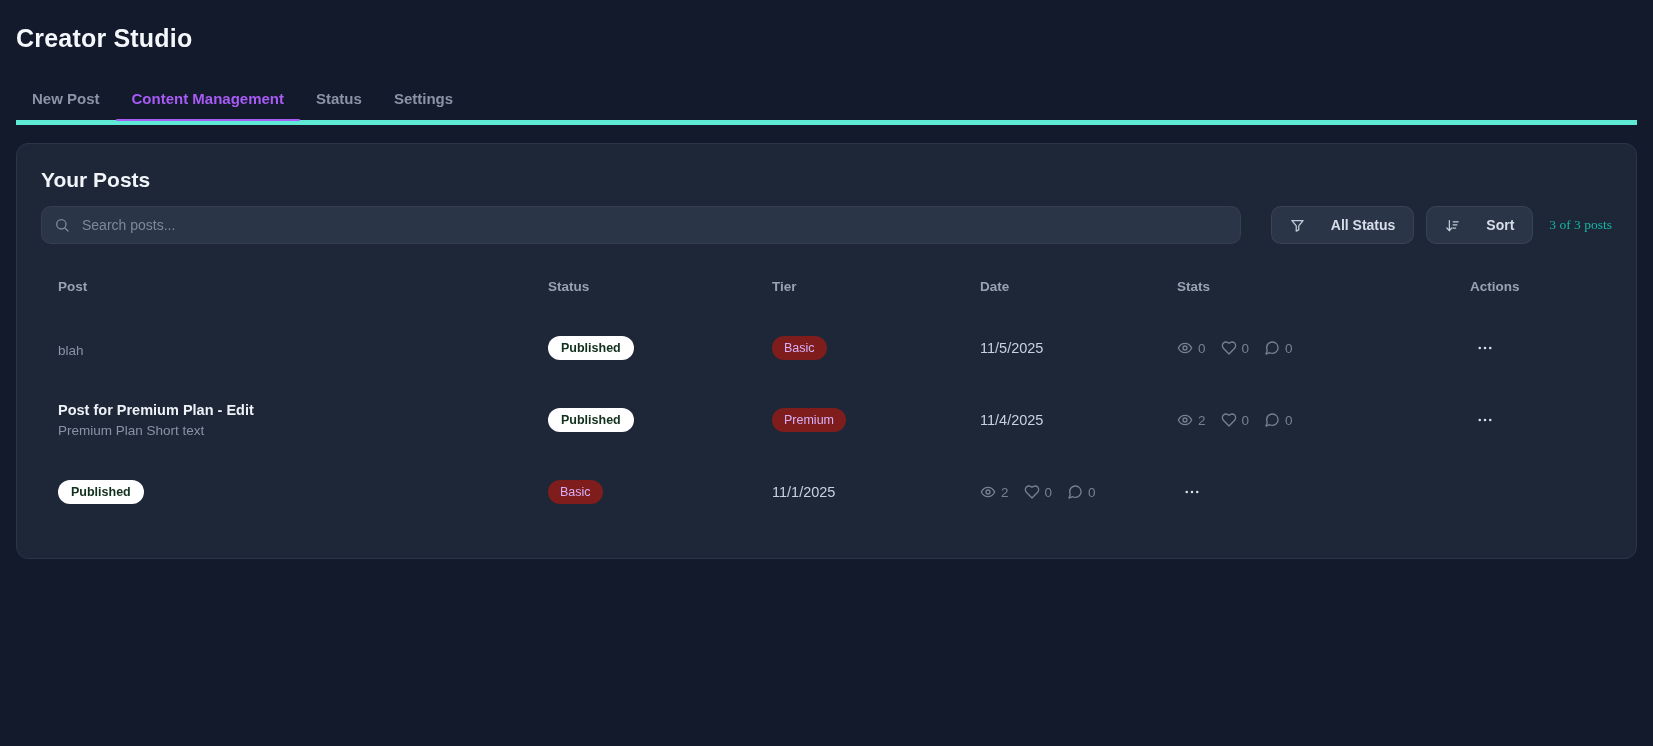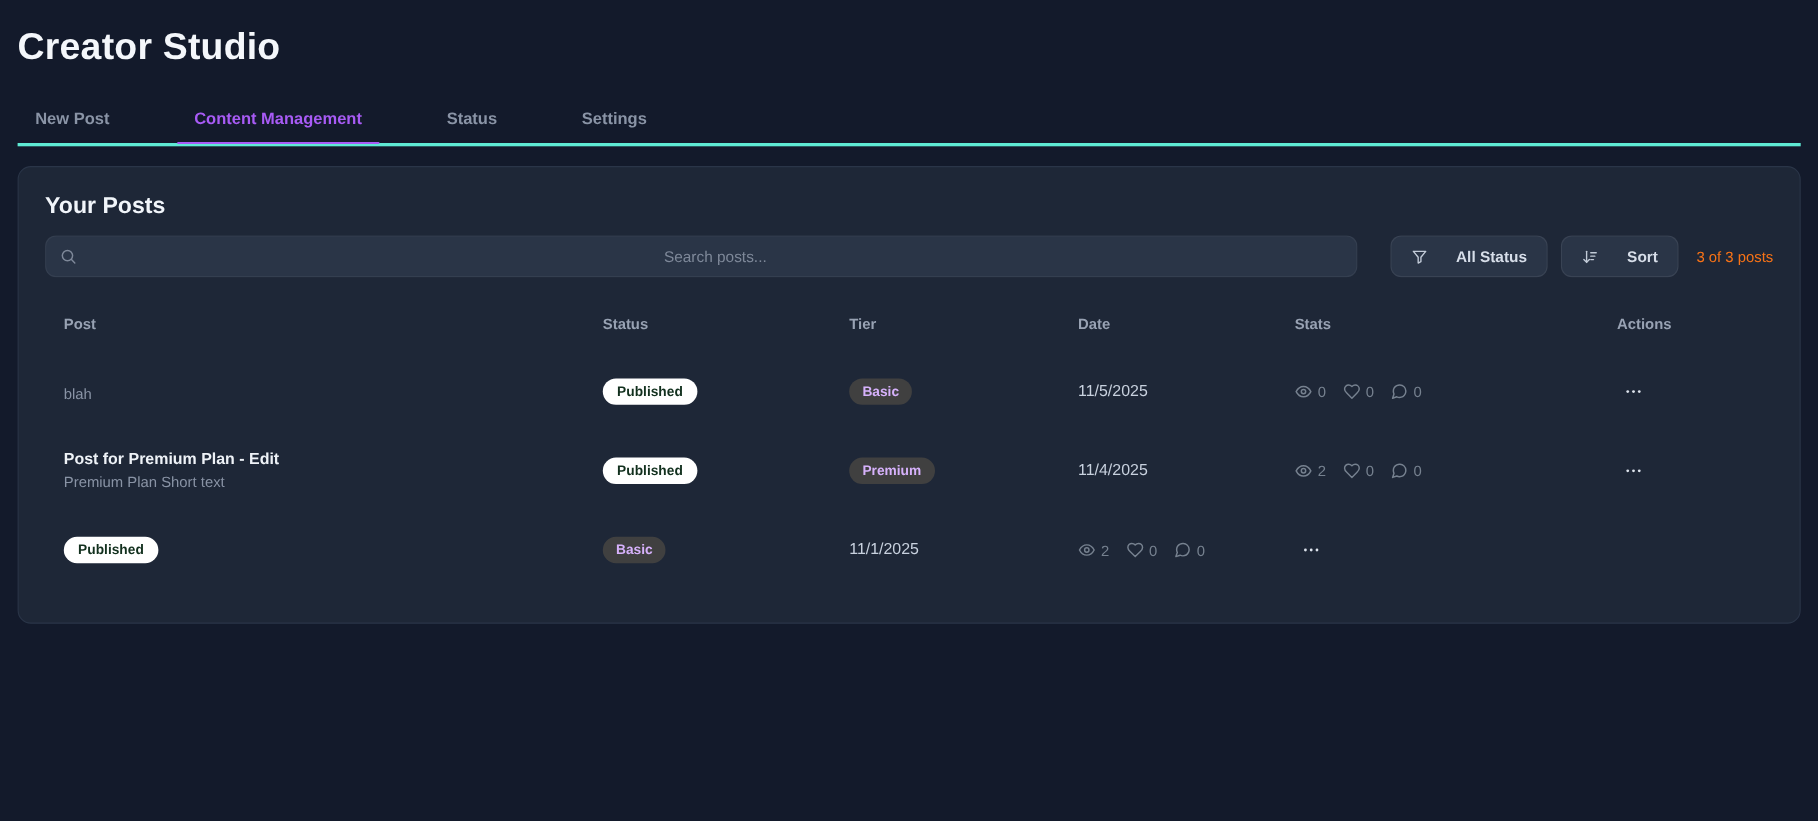--- a/index.html
+++ b/index.html
@@ -6,25 +6,25 @@
   html,body { width:1653px; height:746px; }
   body {
     background:#131a2b;
     font-family:"Liberation Sans", sans-serif;
     color:#e6ebf2;
     overflow:hidden;
   }
   .page { padding:24px 16px 0 16px; }
 
   
-  .page-title { font-size:34px; font-weight:700; color:#f4f7fb; letter-spacing:.2px; }
+  .page-title { font-size:25px; font-weight:700; color:#f4f7fb; letter-spacing:.2px; }
   .page-subtitle { margin-top:12px; font-size:15px; color:#8c96a8; }
 
   
-  .tabs { display:flex; margin-top:28px; border-bottom:3px solid #5eead4;gap:45px; }
+  .tabs { display:flex; margin-top:28px; border-bottom:5px solid #5eead4; }
   .tab {
     padding:9px 16px 13px 16px;
     font-size:15px; font-weight:600; color:#8a94a6;
     cursor:pointer; position:relative; background:none; border:none;
     font-family:inherit;
   }
   .tab.active { color:#a85bf5; }
   .tab.active::after {
     content:""; position:absolute; left:0; right:0; bottom:-1px;
     height:2px; background:#a85bf5; border-radius:2px;
@@ -42,58 +42,57 @@
 
   
   .toolbar { display:flex; align-items:center; margin-top:14px; gap:12px; }
   .search-wrap { position:relative; flex:1; margin-right:18px; }
   .search-input {
     width:100%; height:38px;
     background:#2a3547; border:1px solid rgba(255,255,255,0.05);
     border-radius:10px; outline:none;
     color:#dfe6ef; font-size:14px; font-family:inherit;
     padding:0 14px 0 40px;
-    text-align:center;
   }
   .search-input::placeholder { color:#7e8899; }
   .search-icon {
     position:absolute; left:13px; top:50%; transform:translateY(-50%);
     display:flex; color:#7e8899;
   }
   .btn {
     height:38px; display:inline-flex; align-items:center; gap:26px;
     background:#2a3547; border:1px solid rgba(255,255,255,0.07);
     border-radius:10px; padding:0 18px;
     color:#d7dee9; font-size:14px; font-weight:600; font-family:inherit;
     cursor:pointer; white-space:nowrap;
   }
   .btn .ico { display:flex; color:#c2cbd8; }
-  .count-text { font-size:13.5px; color:#f97316; margin-left:4px; white-space:nowrap; }
+  .count-text { font-size:13.5px; color:#14b8a6; margin-left:4px; white-space:nowrap;font-family:Liberation Serif, serif; }
 
   
   .table { margin-top:16px; }
   .trow {
     display:grid;
     grid-template-columns:490px 224px 208px 197px 293px 1fr;
     align-items:center;
   }
   .thead { height:52px; }
   .thead .cell { font-size:13.5px; font-weight:600; color:#98a2b3; }
   .tbody-row { height:72px; }
   .cell { padding-left:17px; }
   .post-title { font-size:14.5px; font-weight:700; color:#eef2f7; }
   .post-desc { margin-top:5px; font-size:13.5px; color:#8993a5; }
   .badge-status {
     display:inline-block; background:#ffffff; color:#12301e;
     font-size:12.5px; font-weight:700;
     padding:5px 13px; border-radius:999px;
   }
   .badge-tier {
-    display:inline-block; background:#404040; color:#d6b1fb;
-    font-size:12.5px; font-weight:700;
+    display:inline-block; background:#7f1d1d; color:#d6b1fb;
+    font-size:12.5px; font-weight:400;
     padding:5px 12px; border-radius:999px;
   }
   .date-text { font-size:14.5px; color:#c8d1de; }
   .stats { display:flex; align-items:center; gap:15px; color:#76818f; }
   .stat { display:flex; align-items:center; gap:5px; font-size:13.5px; }
   .stat .ico { display:flex; }
   .actions-btn {
     background:none; border:none; cursor:pointer; color:#dde3ec;
     display:flex; align-items:center; padding:6px;
   }

